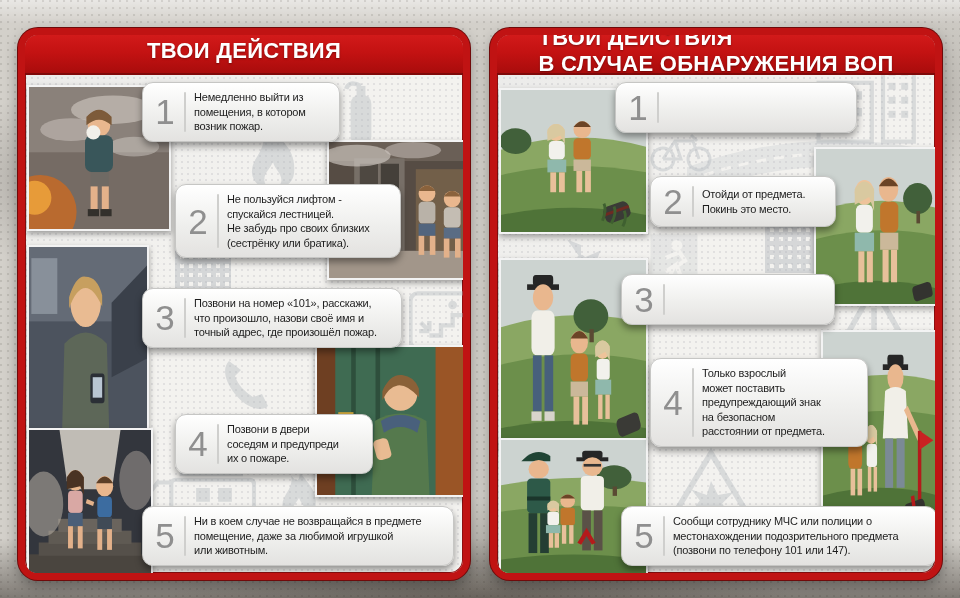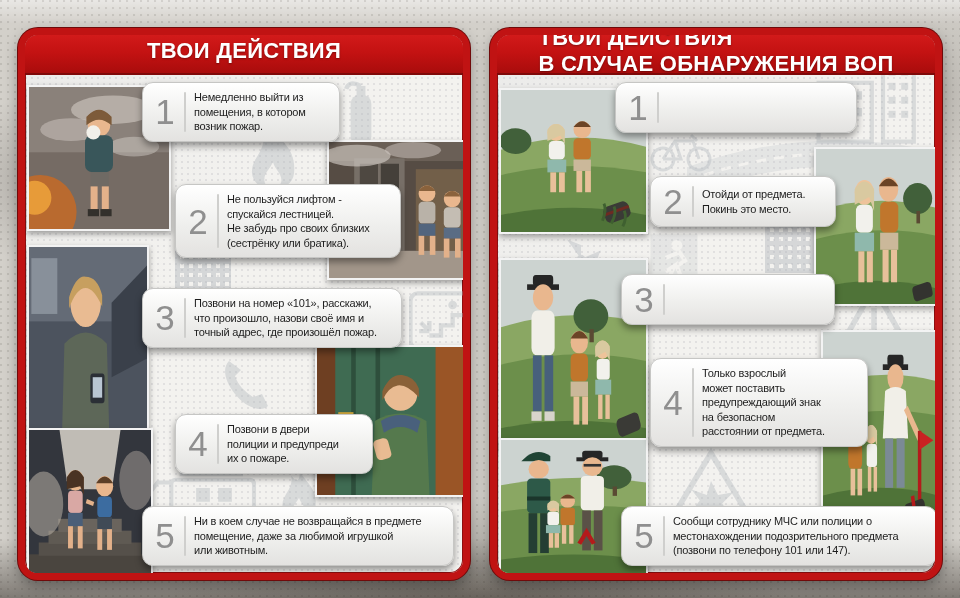--- a/index.html
+++ b/index.html
@@ -261,21 +261,21 @@
     <div class="num">3</div>
     <div class="divider"></div>
     <div class="txt">Позвони на номер  «101», расскажи,
 что произошло, назови своё имя и
 точный адрес,  где произошёл пожар.</div>
   </div>
   <div class="bubble" style="left:150px;top:379px;width:198px;">
     <div class="num">4</div>
     <div class="divider"></div>
     <div class="txt">Позвони в двери
-полиции и предупреди
+соседям и предупреди
 их о пожаре.</div>
   </div>
   <div class="bubble" style="left:117px;top:471px;width:312px;">
     <div class="num">5</div>
     <div class="divider"></div>
     <div class="txt">Ни в коем случае не возвращайся в предмете
 помещение, даже за любимой игрушкой
 или животным.</div>
   </div>
 </div>

